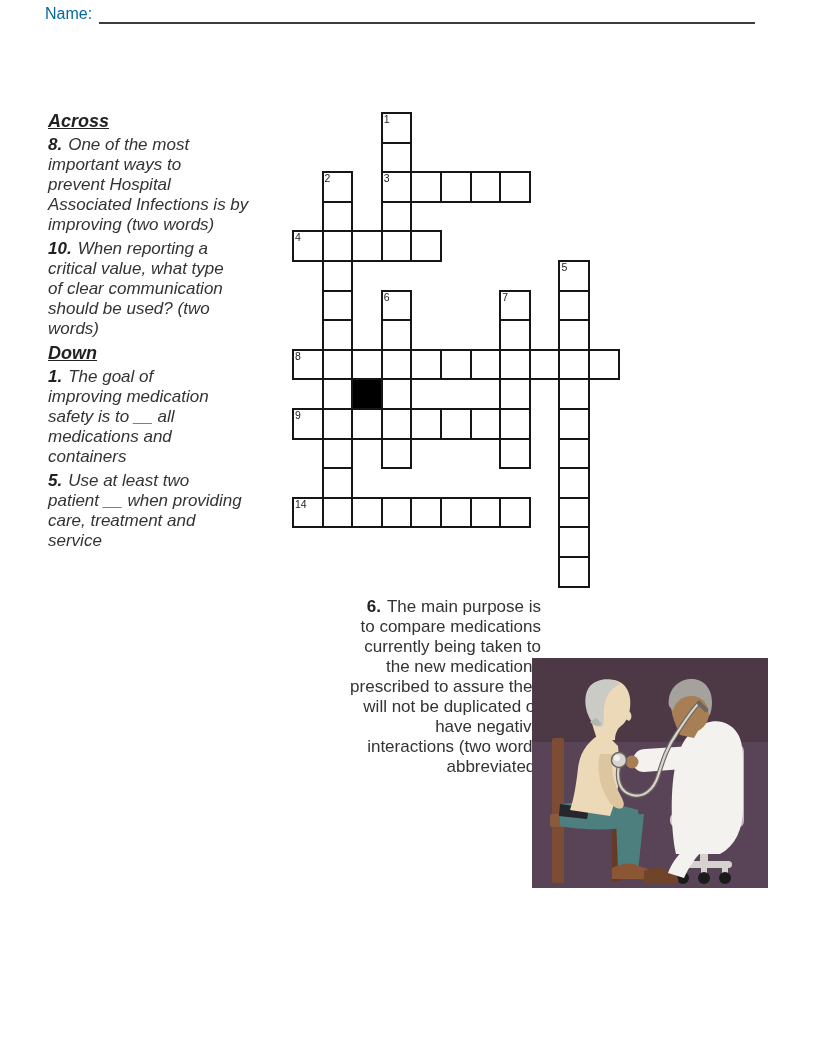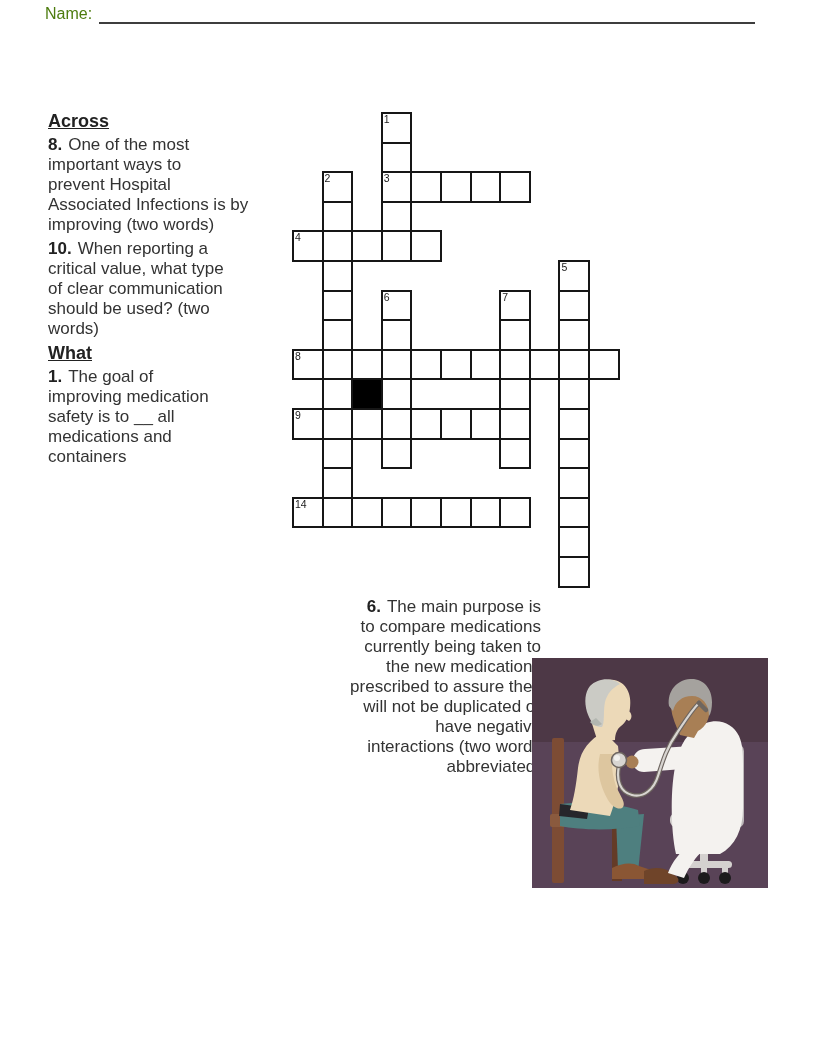--- a/index.html
+++ b/index.html
@@ -1,20 +1,20 @@
 <!DOCTYPE html>
 <html><head>
 <meta charset="utf-8">
 <style>
   html,body{margin:0;padding:0;background:#fff;}
   .page{position:relative;width:816px;height:1056px;background:#ffffff;
         font-family:"Liberation Sans","DejaVu Sans",sans-serif;color:#333;overflow:hidden;}
 
   
-  .name-label{position:absolute;left:45px;top:5px;font-size:16px;color:#4d7c0f;}
+  .name-label{position:absolute;left:45px;top:5px;font-size:16px;color:#0369a1;}
   .name-line{position:absolute;left:99px;top:5px;width:656px;height:17px;border-bottom:2px solid #3d3d3d;}
 
   
   .title{position:absolute;left:0;top:36px;width:816px;margin:0;text-align:center;
          font-family:"DejaVu Sans","Liberation Sans",sans-serif;
          font-size:44px;font-weight:normal;letter-spacing:-1.5px;color:#101010;}
 
   
   .grid{position:absolute;left:292px;top:112px;width:330px;height:477px;}
   .cell{position:absolute;width:31.6px;height:31.6px;border:2px solid #161616;
@@ -22,21 +22,21 @@
   .cell.black{background:#000;}
   .cellnum{position:absolute;left:1px;top:0;font-size:10.5px;line-height:11px;color:#1a1a1a;}
 
   
   .clue-col{position:absolute;font-size:17px;line-height:20px;color:#333;}
   .clue-col h2{font-size:18px;line-height:21px;margin:0 0 3px 0;
                text-decoration:underline;color:#222;font-weight:bold;}
   .clue{margin:0 0 4px 0;}
   .clue b{font-weight:bold;color:#222;margin-right:6px;}
   .clue-text{white-space:pre-line;}
-  .col-left{left:48px;top:111px;width:252px;}
+  .col-left{left:48px;top:111px;width:252px;font-style:italic;}
   .col-mid{left:291px;top:597px;width:250px;text-align:right;}
 
   
   .illus{position:absolute;left:532px;top:658px;}
 </style>
 </head>
 <body>
 
 <div class="page">
 
@@ -139,26 +139,30 @@
     <p class="clue"><b>8.</b><span class="clue-text">One of the most
 important ways to
 prevent Hospital
 Associated Infections is by
 improving (two words)</span></p>
     <p class="clue"><b>10.</b><span class="clue-text">When reporting a
 critical value, what type
 of clear communication
 should be used? (two
 words)</span></p>
-    <h2>What</h2>
+    <h2>Down</h2>
     <p class="clue"><b>1.</b><span class="clue-text">The goal of
 improving medication
 safety is to __ all
 medications and
 containers</span></p>
+    <p class="clue"><b>5.</b><span class="clue-text">Use at least two
+patient __ when providing
+care, treatment and
+service</span></p>
   </div>
 
   <div class="clue-col col-mid">
     <p class="clue"><b>6.</b><span class="clue-text">The main purpose is
 to compare medications
 currently being taken to
 the new medications
 prescribed to assure they
 will not be duplicated or
 have negative

